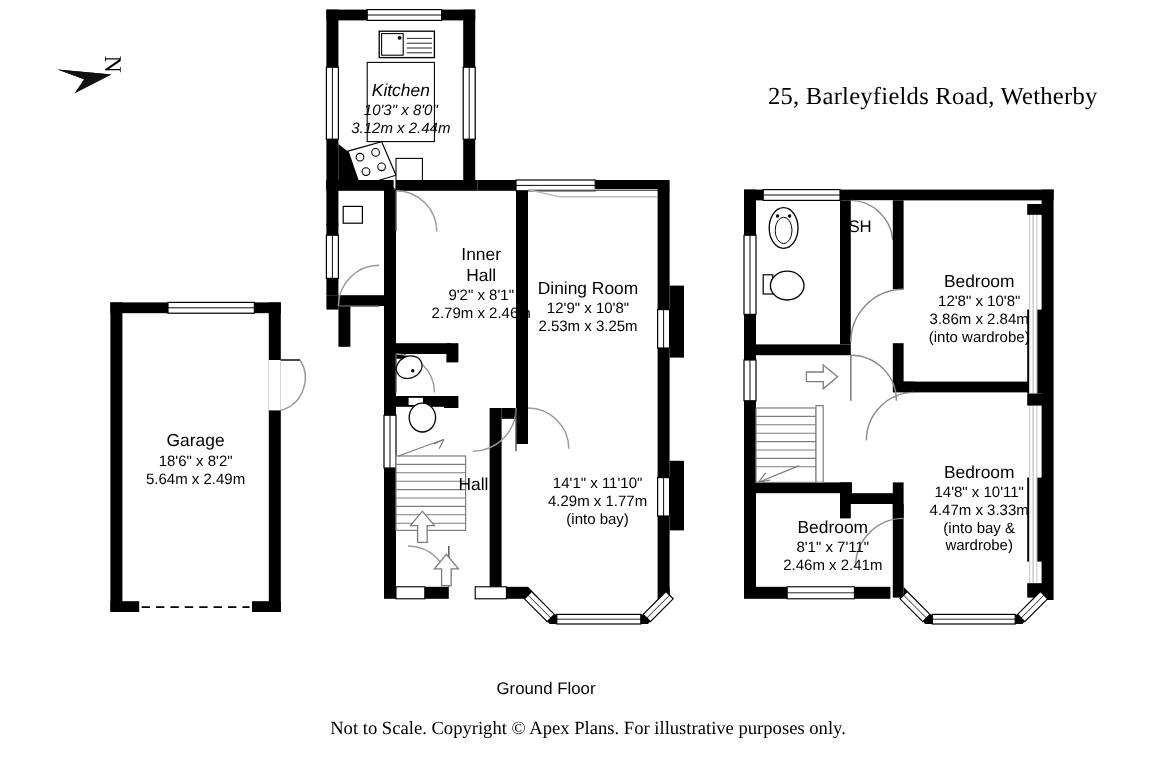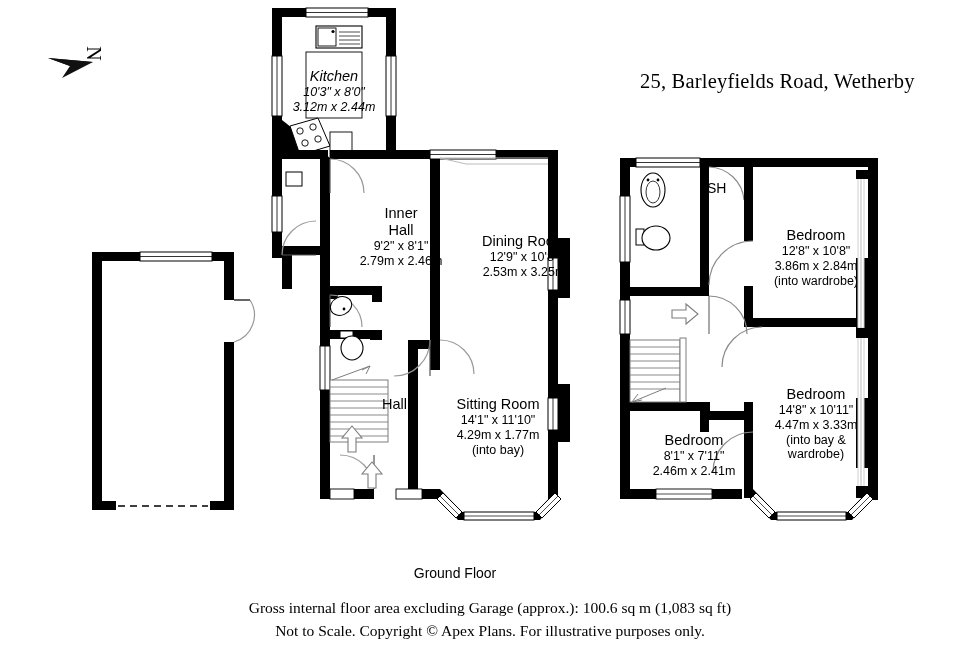--- a/index.html
+++ b/index.html
@@ -345,35 +345,39 @@
     <div class="room-dim">3.12m x 2.44m</div>
   </div>
 
   <div class="txt" style="left:328px;top:205px;width:146px;">
     <div class="room-name">Inner</div>
     <div class="room-name">Hall</div>
     <div class="room-dim">9'2" x 8'1"</div>
     <div class="room-dim">2.79m x 2.46m</div>
   </div>
 
-  <div class="txt" style="left:448px;top:233px;width:152px;">
+  <div class="txt" style="left:414px;top:233px;width:152px;">
     <div class="room-name">Dining Room</div>
     <div class="room-dim">12'9" x 10'8"</div>
     <div class="room-dim">2.53m x 3.25m</div>
   </div>
 
   <div class="txt" style="left:420px;top:396px;width:156px;">
-    <div class="room-name">Sitting Room</div>
     <div class="room-dim">14'1" x 11'10"</div>
     <div class="room-dim">4.29m x 1.77m</div>
     <div class="room-note">(into bay)</div>
   </div>
 
   <div class="hall-label" style="left:382px;top:396px;">Hall</div>
 
+  <div class="txt" style="left:95px;top:360px;width:136px;">
+    <div class="room-name">Garage</div>
+    <div class="room-dim">18'6" x 8'2"</div>
+    <div class="room-dim">5.64m x 2.49m</div>
+  </div>
 
   <div class="sh-label" style="left:707px;top:180px;">SH</div>
 
   <div class="txt" style="left:742px;top:227px;width:148px;">
     <div class="room-name">Bedroom</div>
     <div class="room-dim">12'8" x 10'8"</div>
     <div class="room-dim">3.86m x 2.84m</div>
     <div class="room-note">(into wardrobe)</div>
   </div>
 
@@ -387,17 +391,16 @@
 
   <div class="txt" style="left:628px;top:432px;width:132px;">
     <div class="room-name">Bedroom</div>
     <div class="room-dim">8'1" x 7'11"</div>
     <div class="room-dim">2.46m x 2.41m</div>
   </div>
 
   <div class="floor-label" style="left:330px;top:565px;width:250px;">Ground Floor</div>
 
   <div id="footer-block">
-    <div>Gross internal floor area excluding Garage (approx.): 100.6 sq m (1,083 sq ft)</div>
     <div>Not to Scale. Copyright © Apex Plans. For illustrative purposes only.</div>
   </div>
 
 </div>
 
 </body></html>

